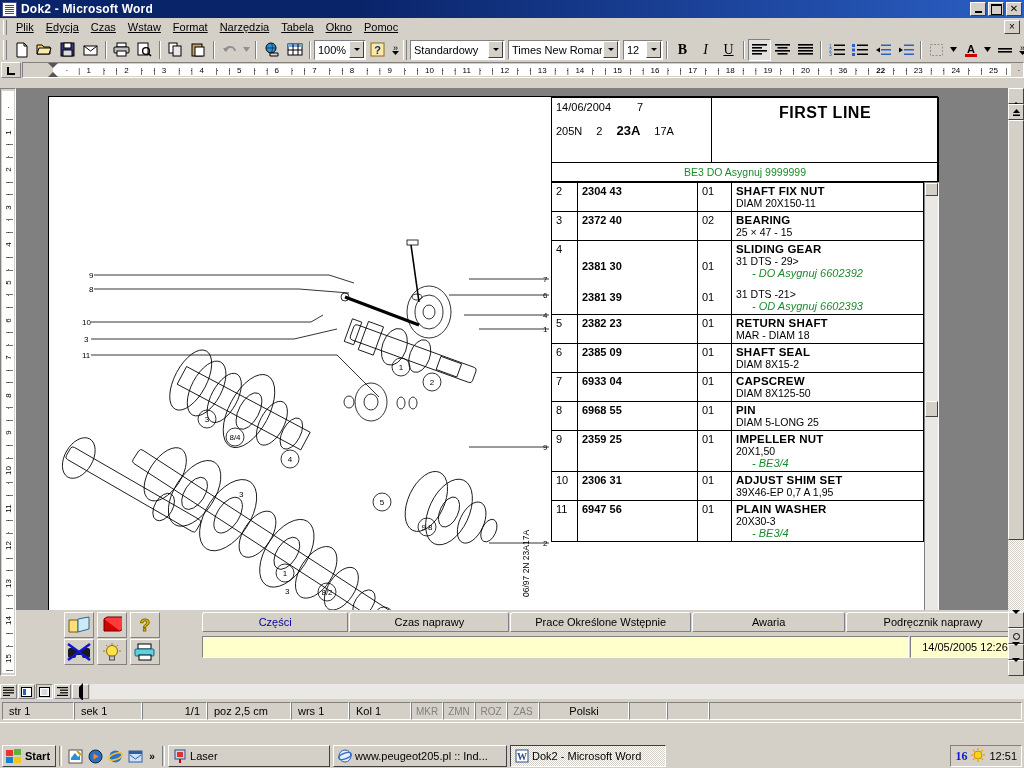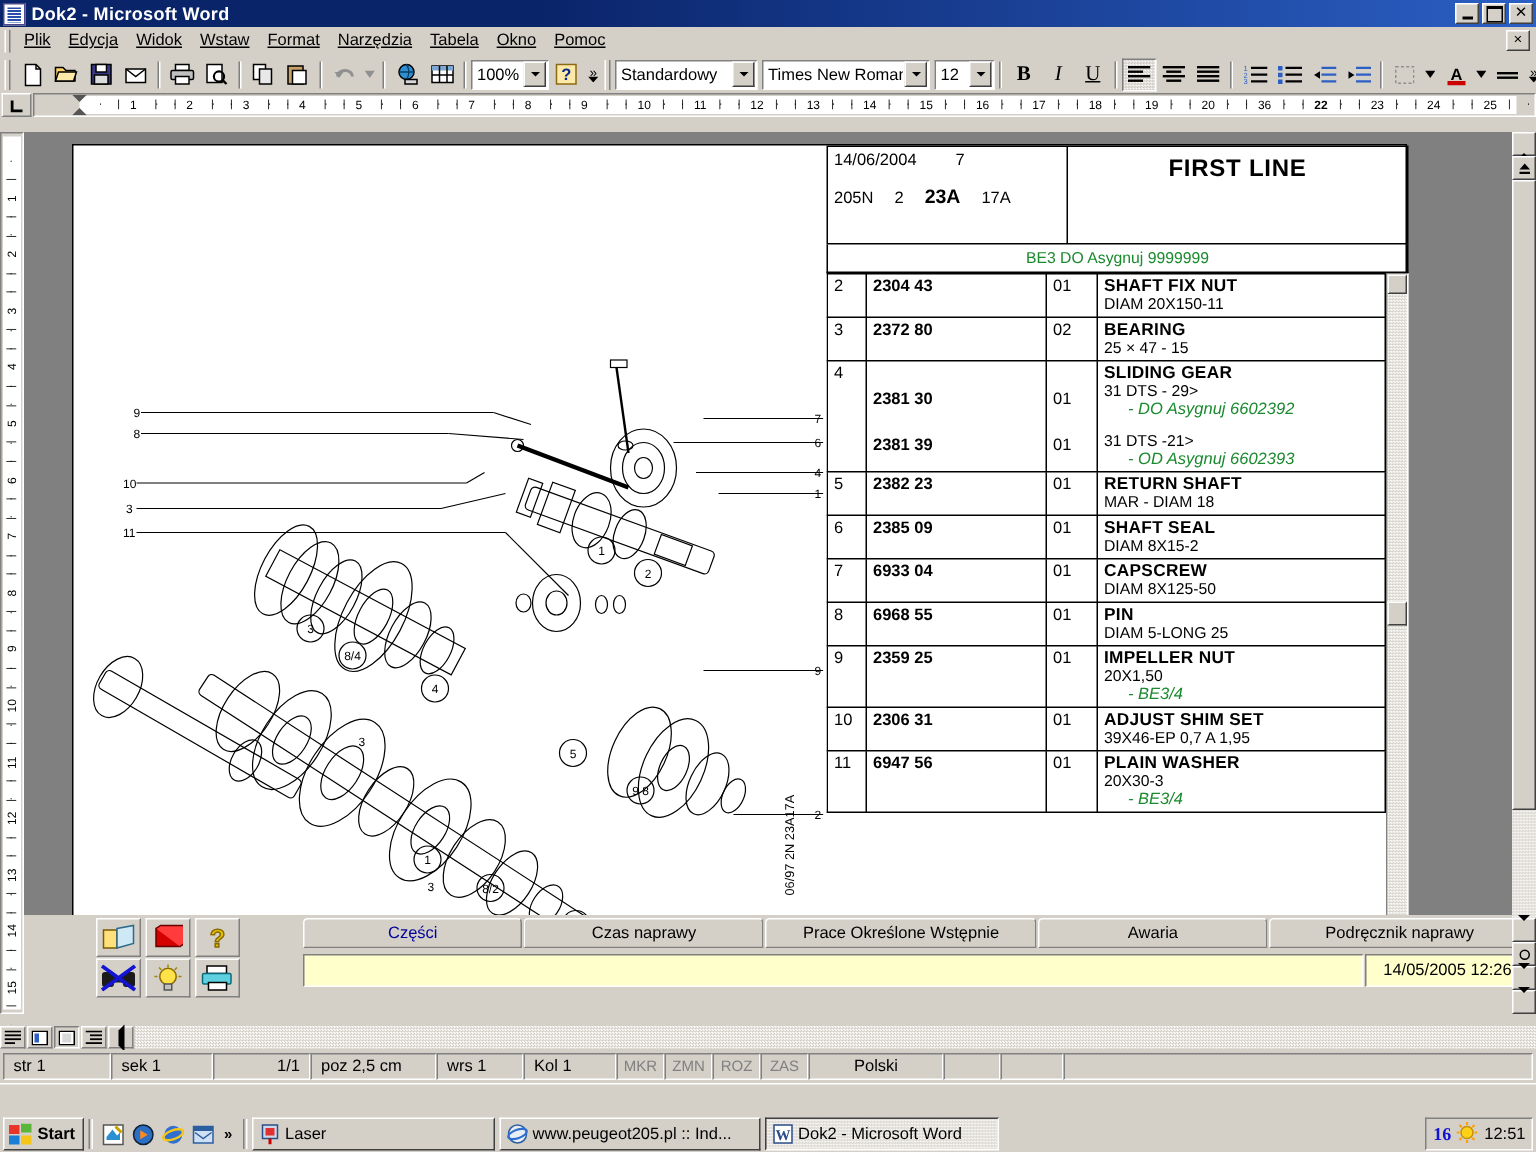--- a/index.html
+++ b/index.html
@@ -208,21 +208,21 @@
       <div class="winbtn">
           <span class="g">✕</span>
         </div>
     </div>
   </div>
 
   <div id="menubar">
     <div class="grip"></div>
     <div class="mi"><u>Plik</u></div>
     <div class="mi"><u>Edycja</u></div>
-    <div class="mi"><u>Widok</u></div>
+    <div class="mi"><u>Czas</u></div>
     <div class="mi"><u>Wstaw</u></div>
     <div class="mi"><u>Format</u></div>
     <div class="mi"><u>Narzędzia</u></div>
     <div class="mi"><u>Tabela</u></div>
     <div class="mi"><u>Okno</u></div>
     <div class="mi"><u>Pomoc</u></div>
     <div class="winbtn doc-close">
       <span class="g">×</span>
     </div>
   </div>
@@ -873,21 +873,21 @@
                       <td class="col-no">2</td>
                       <td class="col-ref">2304 43</td>
                       <td class="col-qty">01</td>
                       <td>
                         <div class="desc-title">SHAFT FIX NUT</div>
                         <div class="desc-sub">DIAM 20X150-11</div>
                       </td>
                     </tr>
                     <tr>
                       <td class="col-no">3</td>
-                      <td class="col-ref">2372 80</td>
+                      <td class="col-ref">2372 40</td>
                       <td class="col-qty">02</td>
                       <td>
                         <div class="desc-title">BEARING</div>
                         <div class="desc-sub">25 × 47 - 15</div>
                       </td>
                     </tr>
 
                     <tr>
                       <td class="col-no">4</td>
                       <td class="col-ref">

